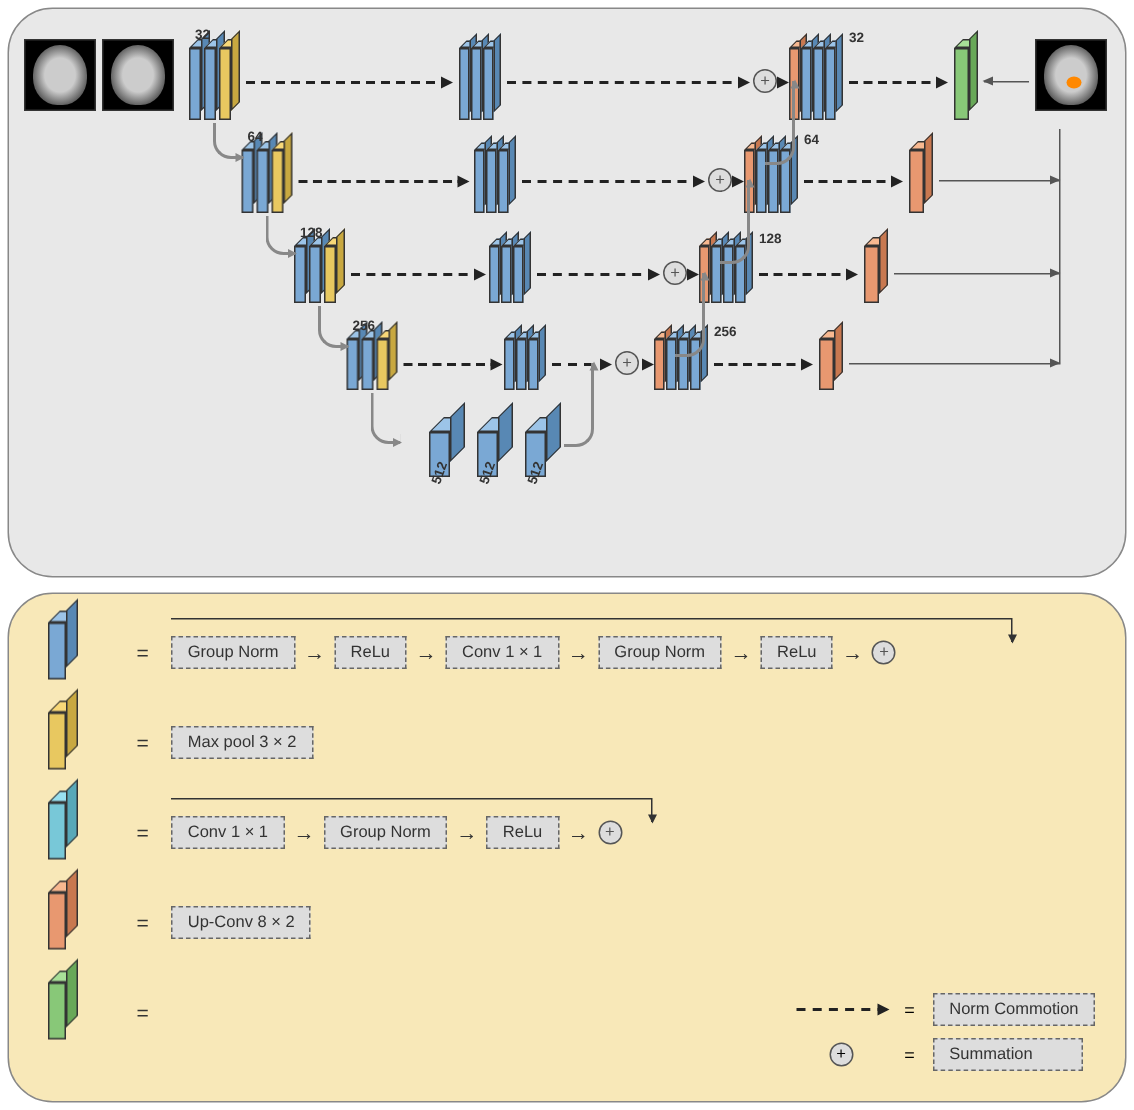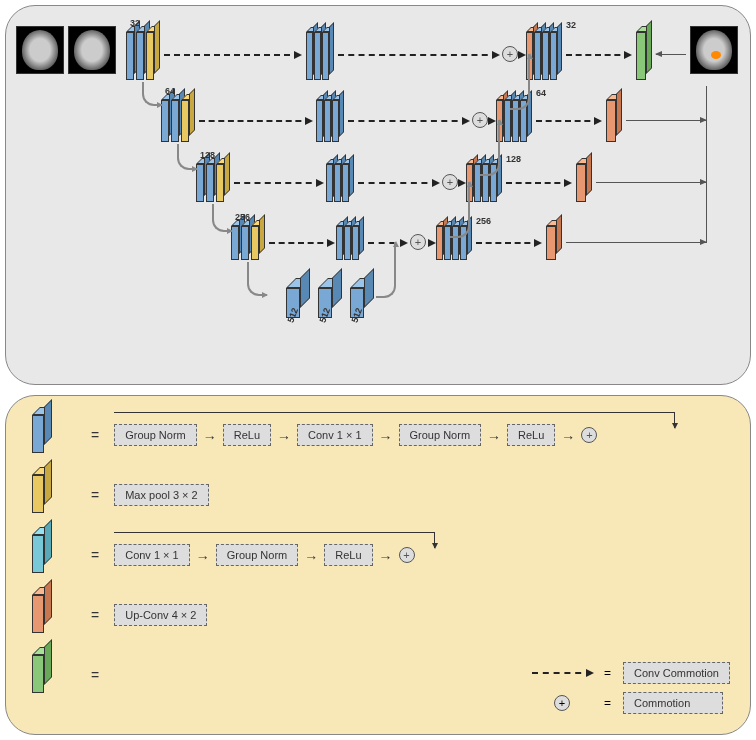--- a/index.html
+++ b/index.html
@@ -708,42 +708,42 @@
     <div class="legend-block">
       <div class="block3d" style="left:6px; top:4px;">
         <div class="slab c-orange">
             <div class="top" style="width:12px;height:8px;left:0;top:-8px;"></div>
             <div class="front" style="width:12px;height:38px;"></div>
             <div class="side" style="width:8px;height:38px;left:12px;top:-8px;"></div>
           </div>
       </div>
     </div>
     <span class="eq">=</span>
-    <div class="op-box">Up-Conv 4 × 2</div>
+    <div class="op-box">Up-Conv 8 × 2</div>
   </div>
 
   <div class="legend-row">
     <div class="legend-block">
       <div class="block3d" style="left:6px; top:4px;">
         <div class="slab c-green">
             <div class="top" style="width:12px;height:8px;left:0;top:-8px;"></div>
             <div class="front" style="width:12px;height:38px;"></div>
             <div class="side" style="width:8px;height:38px;left:12px;top:-8px;"></div>
           </div>
       </div>
     </div>
     <span class="eq">=</span>
   </div>
 
   <div class="sym-legend">
     <div class="sym-row">
       <div class="sym-dashes"></div>
       <span style="font-size:12px;">=</span>
-      <div class="op-box" style="min-width:100px;">Conv Commotion</div>
+      <div class="op-box" style="min-width:100px;">Norm Commotion</div>
     </div>
     <div class="sym-row">
       <div class="sym-sum">+</div>
       <span style="font-size:12px; margin-left:22px;">=</span>
-      <div class="op-box" style="min-width:100px;">Commotion</div>
+      <div class="op-box" style="min-width:100px;">Summation</div>
     </div>
   </div>
 
 </div>
 
 </body></html>

